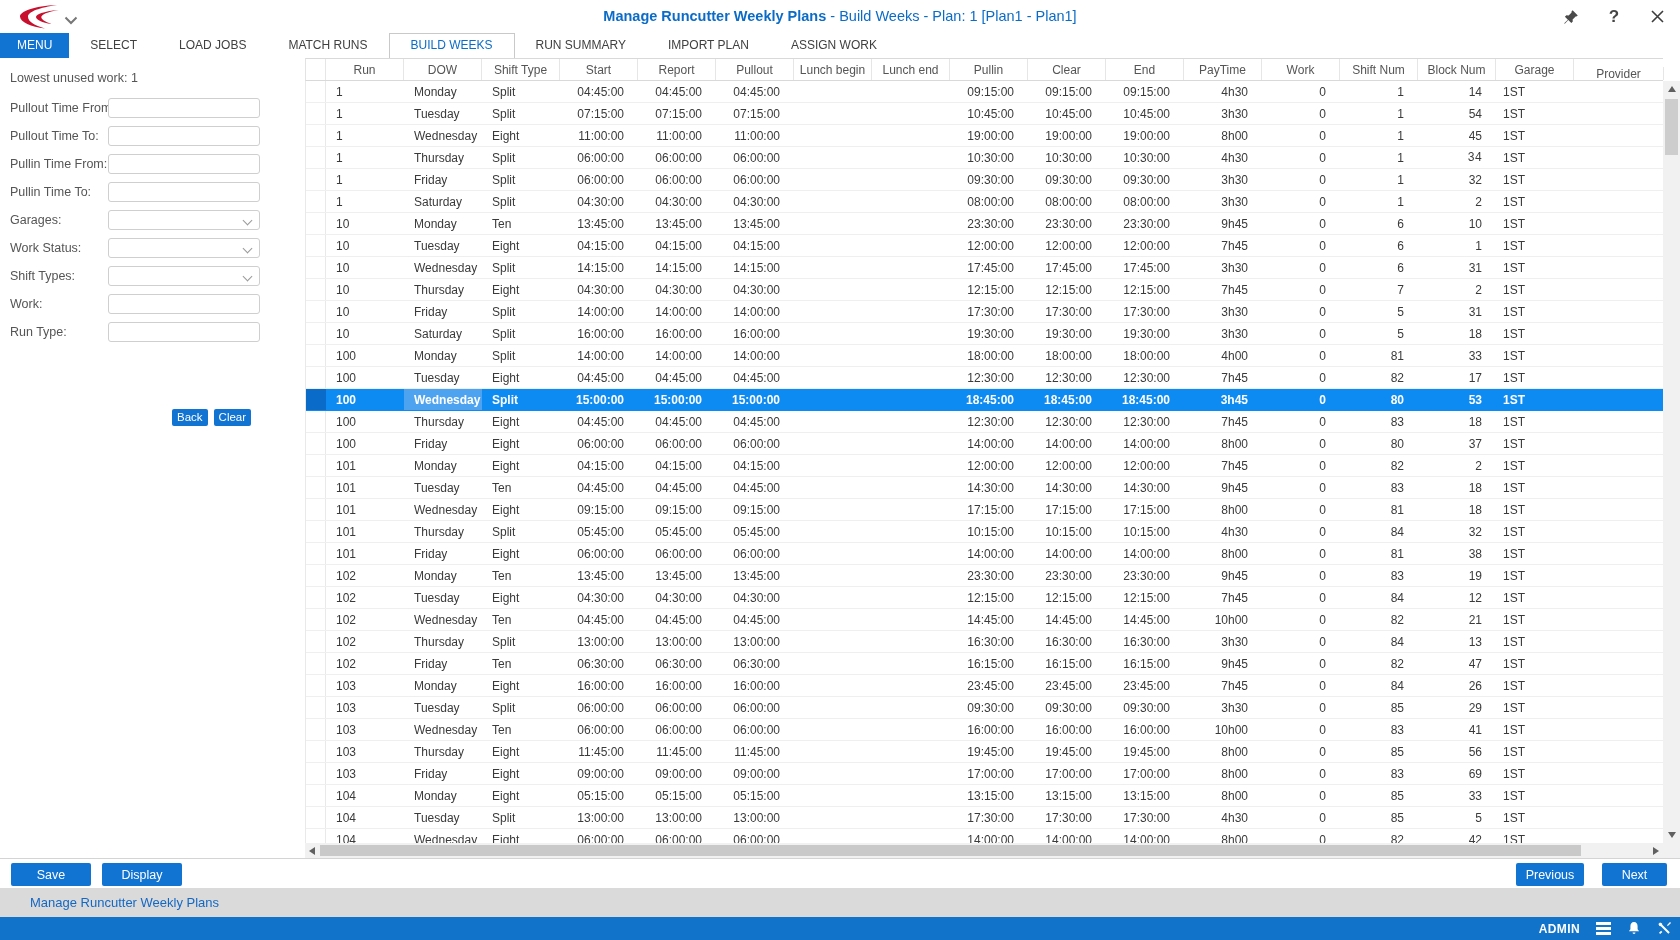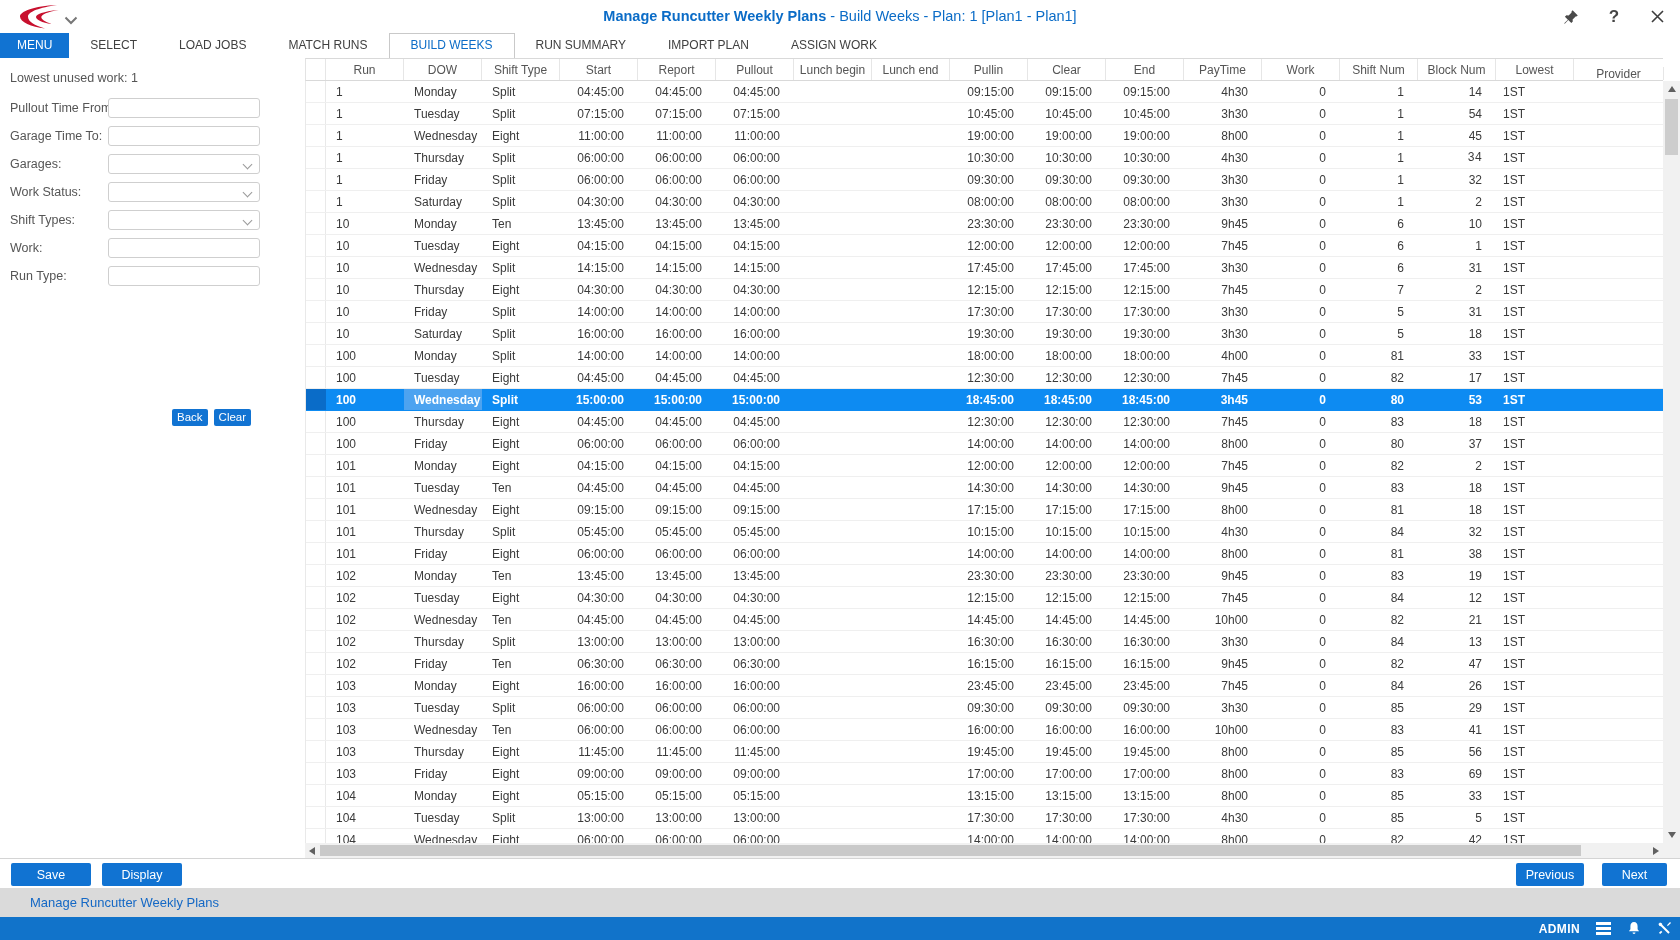--- a/index.html
+++ b/index.html
@@ -124,21 +124,29 @@
   </div>
 
 <div class="sidebar">
   <div class="side-info">Lowest unused work: 1</div>
   <div class="fields">
       <div class="field">
         <span class="field-label">Pullout Time From:</span>
         <input class="field-box" type="text" style="">
       </div>
       <div class="field">
-        <span class="field-label">Garage Time To:</span>
+        <span class="field-label">Pullout Time To:</span>
+        <input class="field-box" type="text" style="">
+      </div>
+      <div class="field">
+        <span class="field-label">Pullin Time From:</span>
+        <input class="field-box" type="text" style="">
+      </div>
+      <div class="field">
+        <span class="field-label">Pullin Time To:</span>
         <input class="field-box" type="text" style="">
       </div>
       <div class="field">
         <span class="field-label">Garages:</span>
         <div class="field-box select-box">
           <span class="caret"></span>
         </div>
       </div>
       <div class="field">
         <span class="field-label">Work Status:</span>
@@ -178,21 +186,21 @@
       <div class="th" style="width: 78px;">Pullout</div>
       <div class="th" style="width: 78px;">Lunch begin</div>
       <div class="th" style="width: 78px;">Lunch end</div>
       <div class="th" style="width: 78px;">Pullin</div>
       <div class="th" style="width: 78px;">Clear</div>
       <div class="th" style="width: 78px;">End</div>
       <div class="th" style="width: 78px;">PayTime</div>
       <div class="th" style="width: 78px;">Work</div>
       <div class="th" style="width: 78px;">Shift Num</div>
       <div class="th" style="width: 78px;">Block Num</div>
-      <div class="th" style="width: 78px;">Lowest</div>
+      <div class="th" style="width: 78px;">Garage</div>
       <div class="th" style="width: 90px; margin-top: 8px;">Provider</div>
     </div>
   <div class="tbody">
       <div class="tr">
         <div class="rowsel"></div>
         <div class="td al" style="width: 78px;">1</div>
         <div class="td al dowcell" style="width: 78px;">Monday</div>
         <div class="td al" style="width: 78px;">Split</div>
         <div class="td ar" style="width: 78px;">04:45:00</div>
         <div class="td ar" style="width: 78px;">04:45:00</div>

